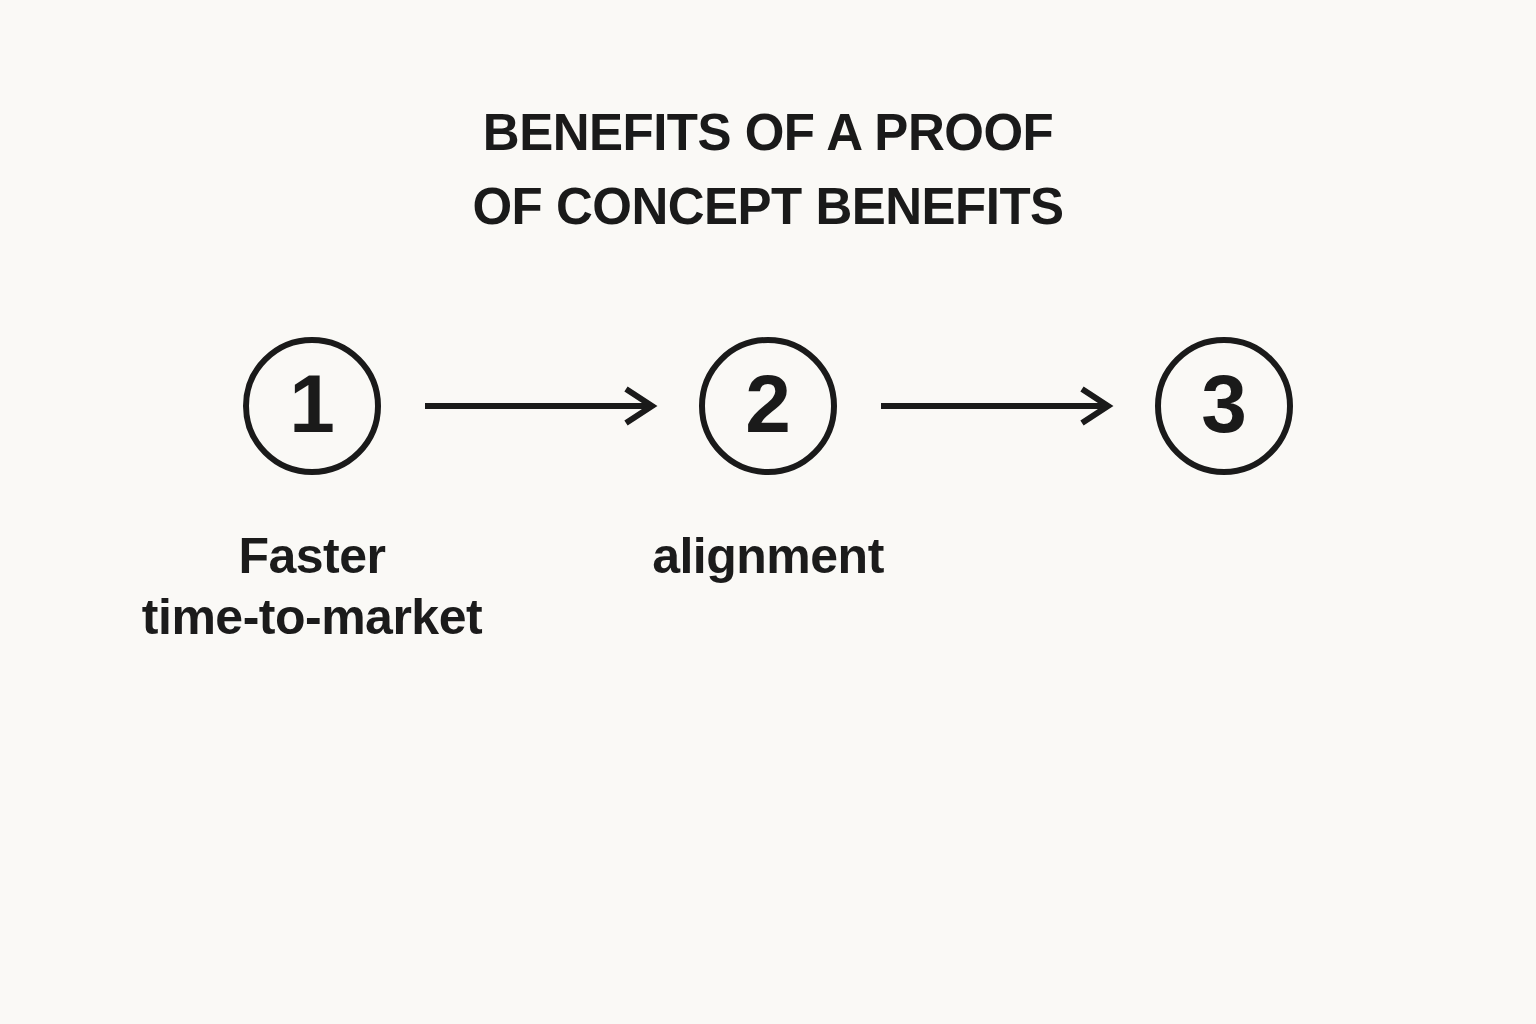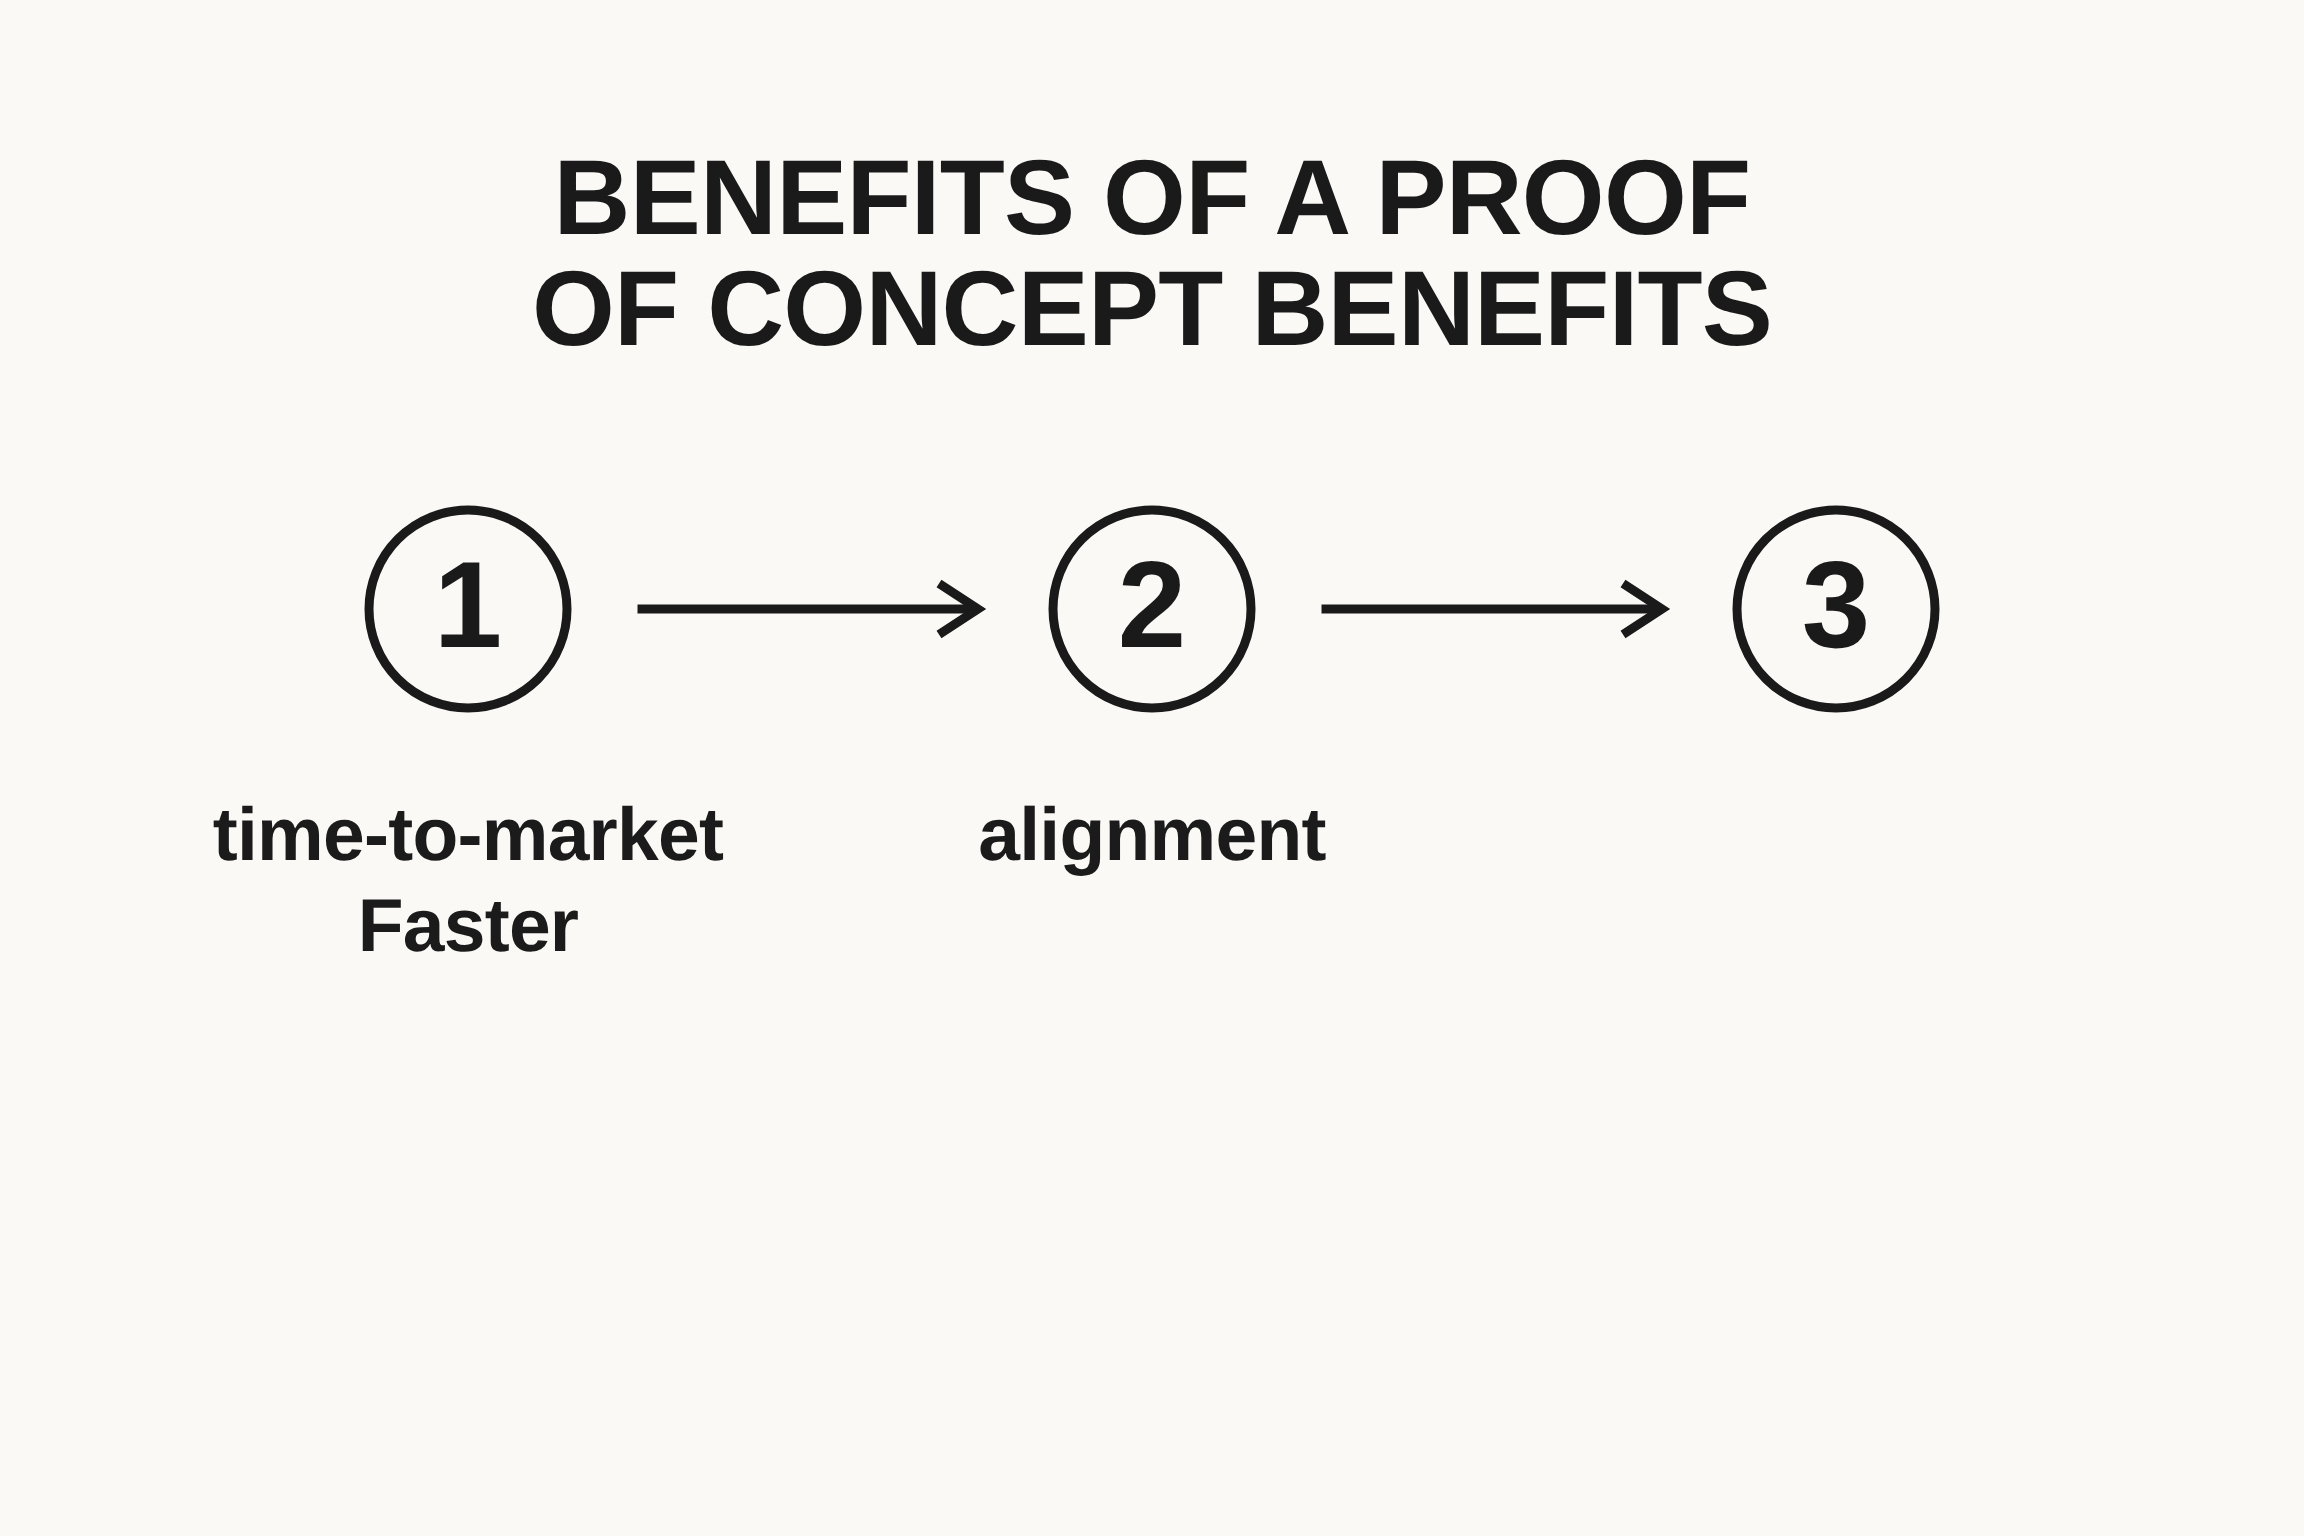--- a/index.html
+++ b/index.html
@@ -17,21 +17,21 @@
     font-family: "Liberation Sans", sans-serif;
     color: #1a1a1a;
   }
   .title {
     position: absolute;
     top: 96px;
     left: 0;
     width: 100%;
     margin: 0;
     text-align: center;
-    font-size: 71px;
+    font-size: 51px;
     font-weight: 800;
     line-height: 74px;
     letter-spacing: -0.5px;
     color: #1a1a1a;
   }
   .title-line { display: block; }
   .circle {
     position: absolute;
     top: 337px;
     width: 126px;
@@ -104,22 +104,22 @@
   <svg class="arrow arrow-2" viewBox="0 0 236 44" xmlns="http://www.w3.org/2000/svg">
     <line x1="3" y1="22" x2="226" y2="22" stroke="#1a1a1a" stroke-width="6"></line>
     <polyline points="204,5 230,22 204,39" fill="none" stroke="#1a1a1a" stroke-width="6" stroke-linecap="butt" stroke-linejoin="miter"></polyline>
   </svg>
 
   <div class="circle circle-3">
     <span class="num">3</span>
   </div>
 
   <div class="step-label label-1">
+    <span class="label-line">Faster</span>
     <span class="label-line">time-to-market</span>
-    <span class="label-line">Faster</span>
   </div>
 
   <div class="step-label label-2">
     <span class="label-line">alignment</span>
   </div>
 
 
 </div>
 
 </body></html>

